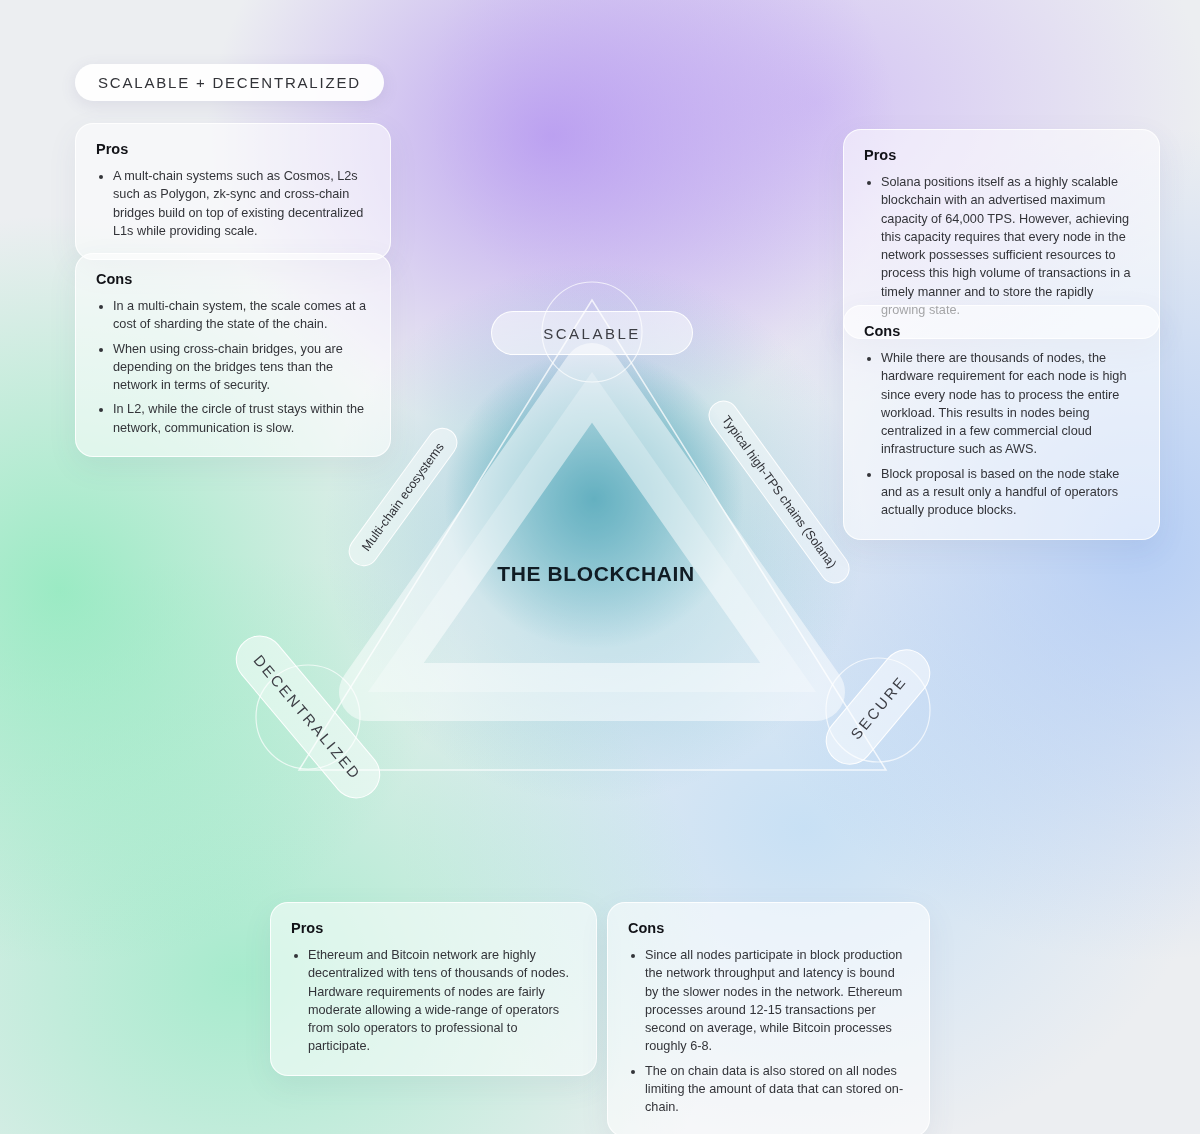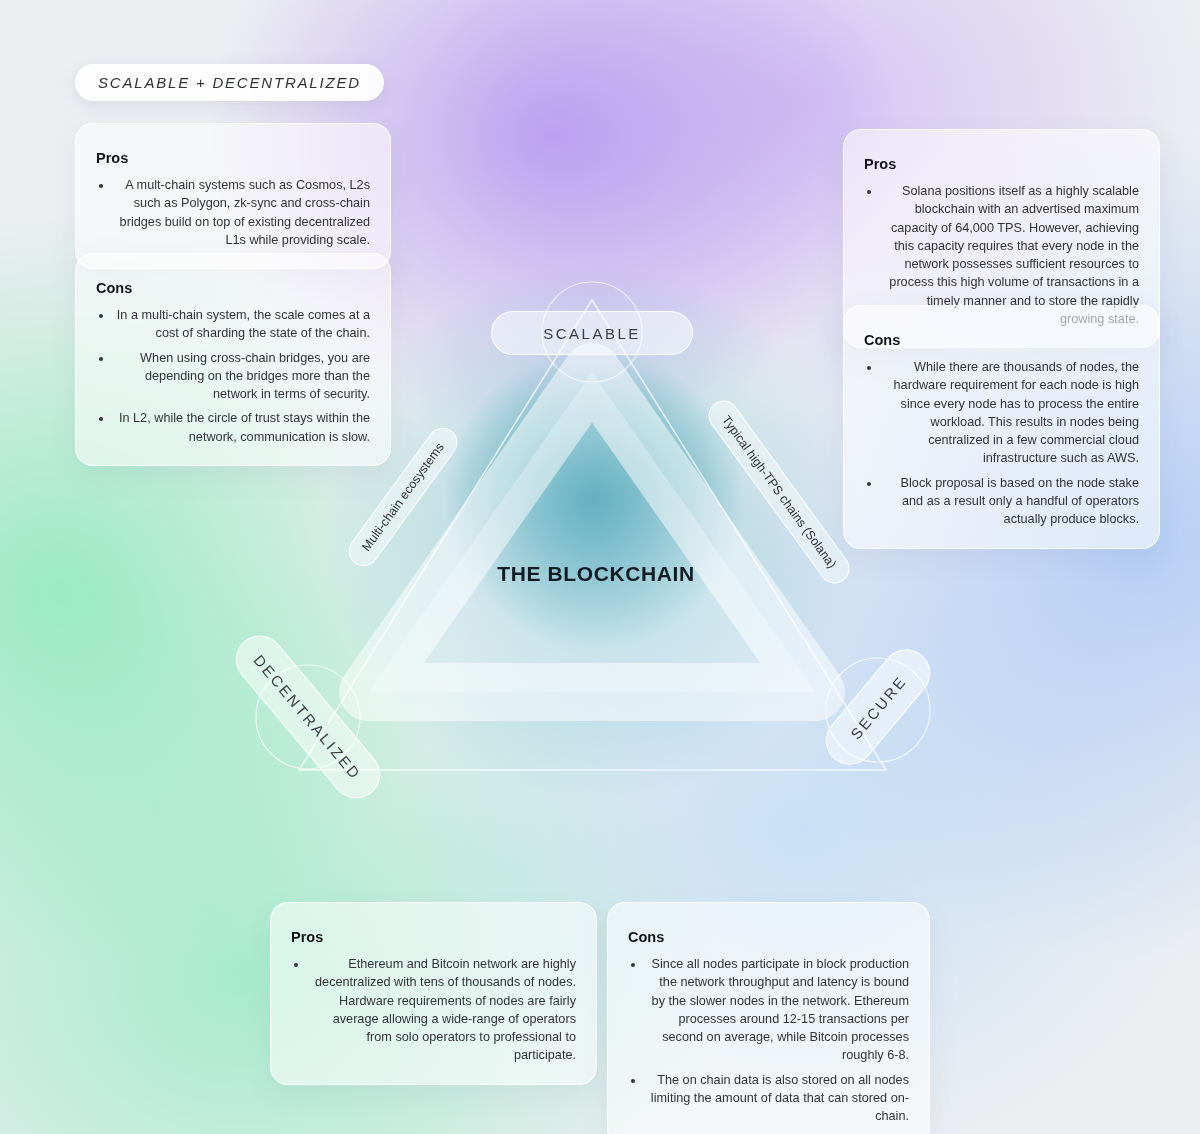--- a/index.html
+++ b/index.html
@@ -19,31 +19,30 @@
       radial-gradient(ellipse 580px 580px at 95% 48%, rgba(145,185,248,0.60), rgba(145,185,248,0) 72%),
       radial-gradient(ellipse 540px 440px at 67% 73%, rgba(150,205,250,0.42), rgba(150,205,250,0) 75%),
       #eceef1;
   }
   .tri-svg{position:absolute;left:0;top:0;}
   .heading-pill{
     position:absolute;display:inline-flex;align-items:center;height:37px;padding:0 23px;
     background:rgba(255,255,255,0.93);border-radius:19px;
     font-size:15px;letter-spacing:1.8px;color:#323338;white-space:nowrap;
     box-shadow:0 4px 16px rgba(90,80,140,0.12);
-    font-style:italic;
   }
   .card{
     position:absolute;box-sizing:border-box;
     background:rgba(255,255,255,0.55);border:1px solid rgba(255,255,255,0.85);
-    border-radius:18px;padding:26px 20px 13px;
+    border-radius:18px;padding:17px 20px 13px;
     box-shadow:0 10px 30px rgba(80,90,130,0.08);
   }
   .card h3{margin:0 0 10px;font-size:14.5px;color:#121318;font-weight:700;}
   .card ul{margin:0;padding-left:17px;}
-  .card li{font-size:12.7px;line-height:1.44;color:#333439;margin-bottom:6px;text-align:right;}
+  .card li{font-size:12.7px;line-height:1.44;color:#333439;margin-bottom:6px;}
   .vertex-pill{
     position:absolute;display:flex;align-items:center;justify-content:center;
     background:rgba(255,255,255,0.50);border:1.5px solid rgba(255,255,255,0.95);
     border-radius:26px;font-size:15px;letter-spacing:2.5px;color:#3c3d44;white-space:nowrap;
   }
   .edge-label{
     position:absolute;padding:7px 16px;white-space:nowrap;
     background:rgba(255,255,255,0.45);border:1px solid rgba(255,255,255,0.9);
     border-radius:17px;font-size:12.5px;color:#2f3036;
   }
@@ -83,21 +82,21 @@
   <div class="card" style="left:75px;top:123px;width:316px;">
     <h3>Pros</h3>
     <ul>
         <li>A mult-chain systems such as Cosmos, L2s such as Polygon, zk-sync and cross-chain bridges build on top of existing decentralized L1s while providing scale.</li>
       </ul>
   </div>
   <div class="card" style="left:75px;top:253px;width:316px;">
     <h3>Cons</h3>
     <ul>
         <li>In a multi-chain system, the scale comes at a cost of sharding the state of the chain.</li>
-        <li>When using cross-chain bridges, you are depending on the bridges more than the network in terms of security.</li>
+        <li>When using cross-chain bridges, you are depending on the bridges tens than the network in terms of security.</li>
         <li>In L2, while the circle of trust stays within the network, communication is slow.</li>
       </ul>
   </div>
 
   <div class="card" style="left:843px;top:129px;width:317px;">
     <h3>Pros</h3>
     <ul>
         <li>Solana positions itself as a highly scalable blockchain with an advertised maximum capacity of 64,000 TPS. However, achieving this capacity requires that every node in the network possesses sufficient resources to process this high volume of transactions in a timely manner and to store the rapidly growing state.</li>
       </ul>
   </div>
@@ -105,21 +104,21 @@
     <h3>Cons</h3>
     <ul>
         <li>While there are thousands of nodes, the hardware requirement for each node is high since every node has to process the entire workload. This results in nodes being centralized in a few commercial cloud infrastructure such as AWS.</li>
         <li>Block proposal is based on the node stake and as a result only a handful of operators actually produce blocks.</li>
       </ul>
   </div>
 
   <div class="card" style="left:270px;top:902px;width:327px;">
     <h3>Pros</h3>
     <ul>
-        <li>Ethereum and Bitcoin network are highly decentralized with tens of thousands of nodes. Hardware requirements of nodes are fairly average allowing a wide-range of operators from solo operators to professional to participate.</li>
+        <li>Ethereum and Bitcoin network are highly decentralized with tens of thousands of nodes. Hardware requirements of nodes are fairly moderate allowing a wide-range of operators from solo operators to professional to participate.</li>
       </ul>
   </div>
   <div class="card" style="left:607px;top:902px;width:323px;">
     <h3>Cons</h3>
     <ul>
         <li>Since all nodes participate in block production the network throughput and latency is bound by the slower nodes in the network. Ethereum processes around 12-15 transactions per second on average, while Bitcoin processes roughly 6-8.</li>
         <li>The on chain data is also stored on all nodes limiting the amount of data that can stored on-chain.</li>
       </ul>
   </div>
 

